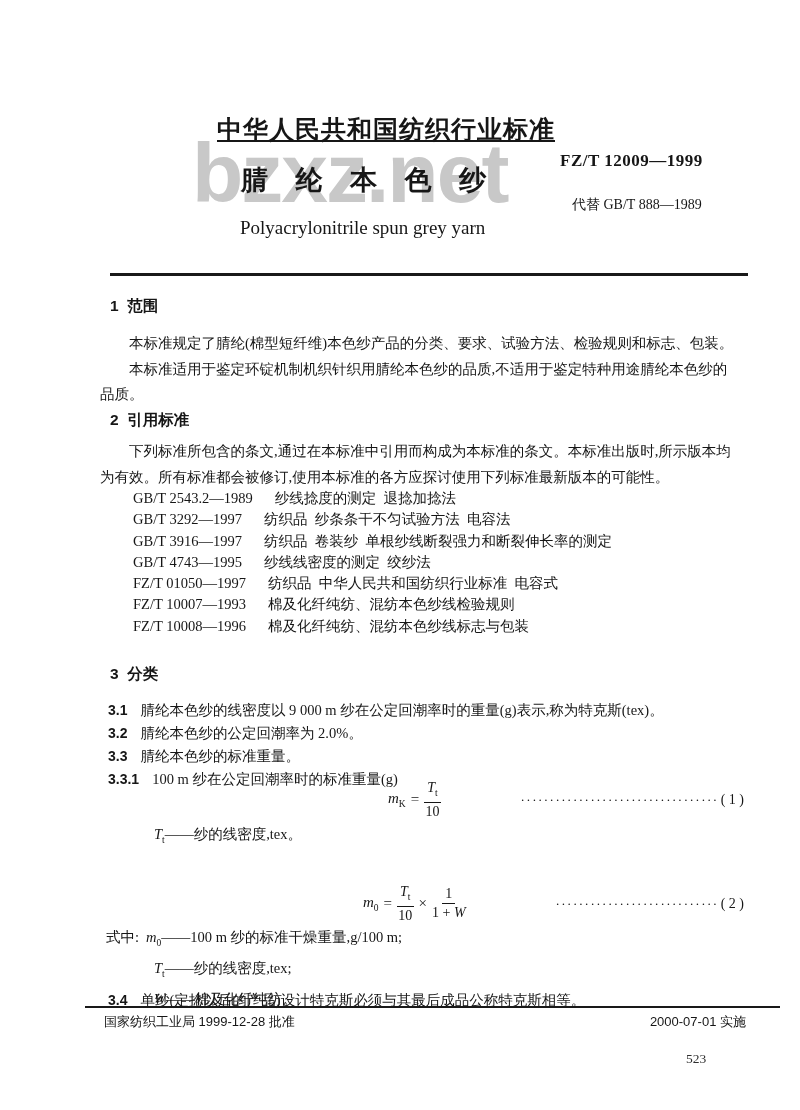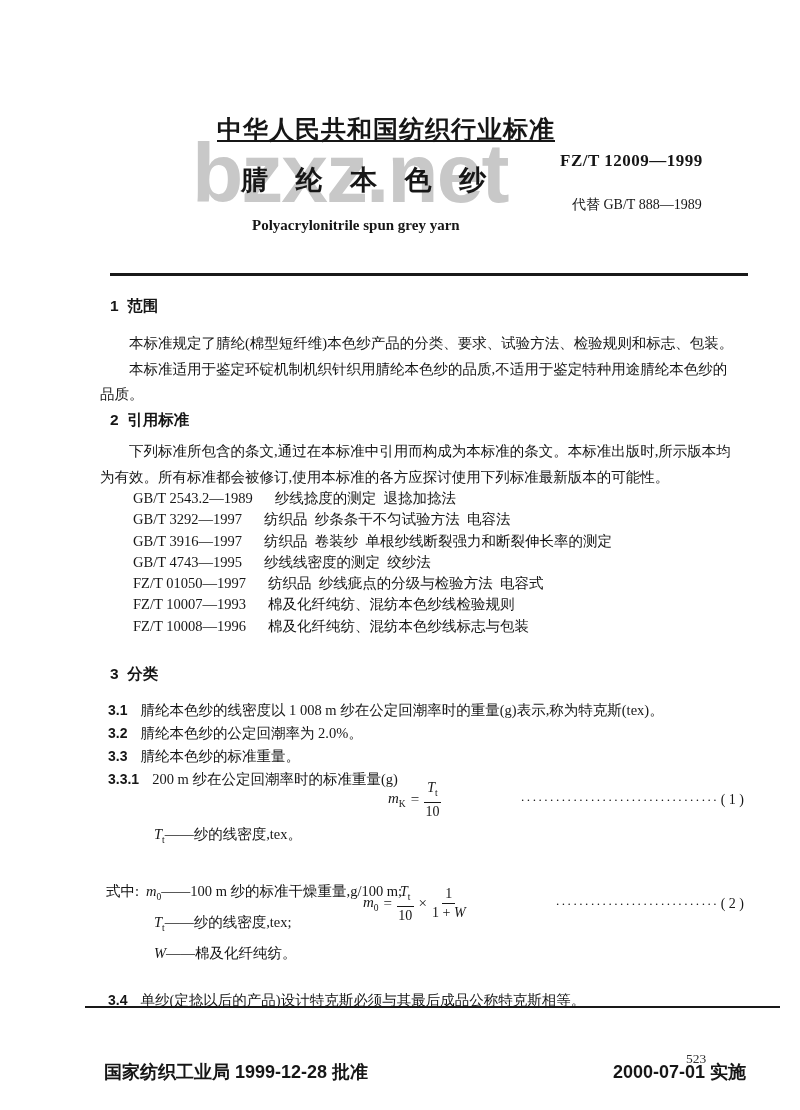--- a/index.html
+++ b/index.html
@@ -9,21 +9,21 @@
   .watermark{position:absolute;left:192px;top:131px;z-index:0;
              font-family:"Liberation Sans","DejaVu Sans",sans-serif;font-weight:700;
              font-size:84px;line-height:1;color:#c8c8c8;letter-spacing:-2px;}
   
   .hdr-org{left:217px;top:113px;font-family:"Liberation Sans",sans-serif;font-weight:700;
            font-size:25px;letter-spacing:1px;white-space:pre;text-decoration:underline;}
   .hdr-no{left:560px;top:151px;font-weight:700;font-size:17px;letter-spacing:0.5px;white-space:pre;}
   .hdr-title{left:241px;top:162px;font-family:"Liberation Sans",sans-serif;font-weight:700;
              font-size:27px;letter-spacing:10px;white-space:pre;}
   .hdr-replaces{left:572px;top:196px;font-size:14px;white-space:pre;}
-  .hdr-title-en{left:252px;top:217px;font-weight:700;font-size:15px;white-space:pre;}
+  .hdr-title-en{left:240px;top:217px;font-weight:400;font-size:19px;white-space:pre;}
   .rule-top{left:110px;width:638px;top:273px;height:2.6px;background:#191919;}
   .rule-bottom{left:85px;width:695px;top:1006px;height:2.4px;background:#191919;}
   
   .h{left:110px;width:640px;font-family:Liberation Sans, sans-serif;font-weight:700;
      font-size:15.5px;white-space:pre;}
   .para{left:100px;width:645px;}
   .line{white-space:pre;line-height:25.5px;font-size:14.5px;}
   .indent{padding-left:29px;}
   .refs{left:110px;width:645px;}
   .ref-row{white-space:pre;line-height:21.3px;font-size:14.5px;padding-left:23px;}
@@ -43,21 +43,21 @@
   .eq-right{margin-left:auto;display:flex;align-items:center;padding-right:6px;}
   .leader{font-size:13px;letter-spacing:1.5px;}
   .eqno{font-size:14px;margin-left:2px;white-space:pre;}
   
   .note{left:106px;width:645px;}
   .note-row{white-space:pre;line-height:25px;font-size:14.5px;padding-left:48px;}
   .note-row.first{padding-left:0;}
   .note-lead{margin-right:7px;}
   
   .footer{left:104px;top:1013px;width:642px;display:flex;justify-content:space-between;}
-  .f-txt{font-family:"Liberation Sans",sans-serif;font-weight:700;font-size:18px;white-space:pre;margin-top:47px;}
+  .f-txt{font-family:"Liberation Sans",sans-serif;font-weight:400;font-size:13px;white-space:pre;}
   .pageno{left:686px;top:1051px;font-size:13.5px;color:#2e2e2e;}
 </style>
 </head>
 <body>
 
 <div class="page">
 
   <div class="watermark">bzxz.net</div>
 
   <div class="abs hdr-org">中华人民共和国纺织行业标准</div>
@@ -77,31 +77,31 @@
   <div class="abs h" style="top:410px">2  引用标准</div>
   <div class="abs para" style="top:439px">
     <div class="line indent">下列标准所包含的条文,通过在本标准中引用而构成为本标准的条文。本标准出版时,所示版本均</div>
     <div class="line">为有效。所有标准都会被修订,使用本标准的各方应探讨使用下列标准最新版本的可能性。</div>
   </div>
   <div class="abs refs" style="top:488px">
     <div class="ref-row"><span class="ref-code">GB/T 2543.2—1989</span><span class="ref-title">纱线捻度的测定  退捻加捻法</span></div>
     <div class="ref-row"><span class="ref-code">GB/T 3292—1997</span><span class="ref-title">纺织品  纱条条干不匀试验方法  电容法</span></div>
     <div class="ref-row"><span class="ref-code">GB/T 3916—1997</span><span class="ref-title">纺织品  卷装纱  单根纱线断裂强力和断裂伸长率的测定</span></div>
     <div class="ref-row"><span class="ref-code">GB/T 4743—1995</span><span class="ref-title">纱线线密度的测定  绞纱法</span></div>
-    <div class="ref-row"><span class="ref-code">FZ/T 01050—1997</span><span class="ref-title">纺织品  纱线疵点的分级与检验方法  电容式</span></div>
+    <div class="ref-row"><span class="ref-code">FZ/T 01050—1997</span><span class="ref-title">纺织品  中华人民共和国纺织行业标准  电容式</span></div>
     <div class="ref-row"><span class="ref-code">FZ/T 10007—1993</span><span class="ref-title">棉及化纤纯纺、混纺本色纱线检验规则</span></div>
     <div class="ref-row"><span class="ref-code">FZ/T 10008—1996</span><span class="ref-title">棉及化纤纯纺、混纺本色纱线标志与包装</span></div>
   </div>
 
   <div class="abs h" style="top:664px">3  分类</div>
   <div class="abs clauses" style="top:699px">
-    <div class="clause"><span class="cno">3.1</span><span>腈纶本色纱的线密度以 1 008 m 纱在公定回潮率时的重量(g)表示,称为特克斯(tex)。</span></div>
+    <div class="clause"><span class="cno">3.1</span><span>腈纶本色纱的线密度以 9 000 m 纱在公定回潮率时的重量(g)表示,称为特克斯(tex)。</span></div>
     <div class="clause"><span class="cno">3.2</span><span>腈纶本色纱的公定回潮率为 2.0%。</span></div>
     <div class="clause"><span class="cno">3.3</span><span>腈纶本色纱的标准重量。</span></div>
-    <div class="clause"><span class="cno">3.3.1</span><span>200 m 纱在公定回潮率时的标准重量(g)</span></div>
+    <div class="clause"><span class="cno">3.3.1</span><span>100 m 纱在公定回潮率时的标准重量(g)</span></div>
   </div>
 
   <div class="abs formula" style="top:779px">
     <span class="f-body" style="margin-left:278px">
       <span><i class="var">m</i><sub>K</sub></span>
       <span>=</span>
       <span class="frac">
         <span class="top"><i class="var">T</i><sub>t</sub></span>
         <span class="bot">10</span>
       </span>
@@ -130,21 +130,21 @@
         <span class="top">1</span>
         <span class="bot"><span style="white-space:pre">1 + </span><i class="var">W</i></span>
       </span>
     </span>
     <span class="eq-right">
       <span class="leader">····························</span>
       <span class="eqno">( 2 )</span>
     </span>
   </div>
 
-  <div class="abs note" style="top:879px">
+  <div class="abs note" style="top:925px">
     <div class="note-row first"><span class="note-lead">式中:</span><i class="var">m</i><sub>0</sub><span>——100 m 纱的标准干燥重量,g/100 m;</span></div>
     <div class="note-row"><i class="var">T</i><sub>t</sub><span>——纱的线密度,tex;</span></div>
     <div class="note-row"><i class="var">W</i><sub></sub><span>——棉及化纤纯纺。</span></div>
   </div>
 
   <div class="abs clauses" style="top:989px">
     <div class="clause"><span class="cno">3.4</span><span>单纱(定捻以后的产品)设计特克斯必须与其最后成品公称特克斯相等。</span></div>
   </div>
 
   <div class="abs rule-bottom"></div>

